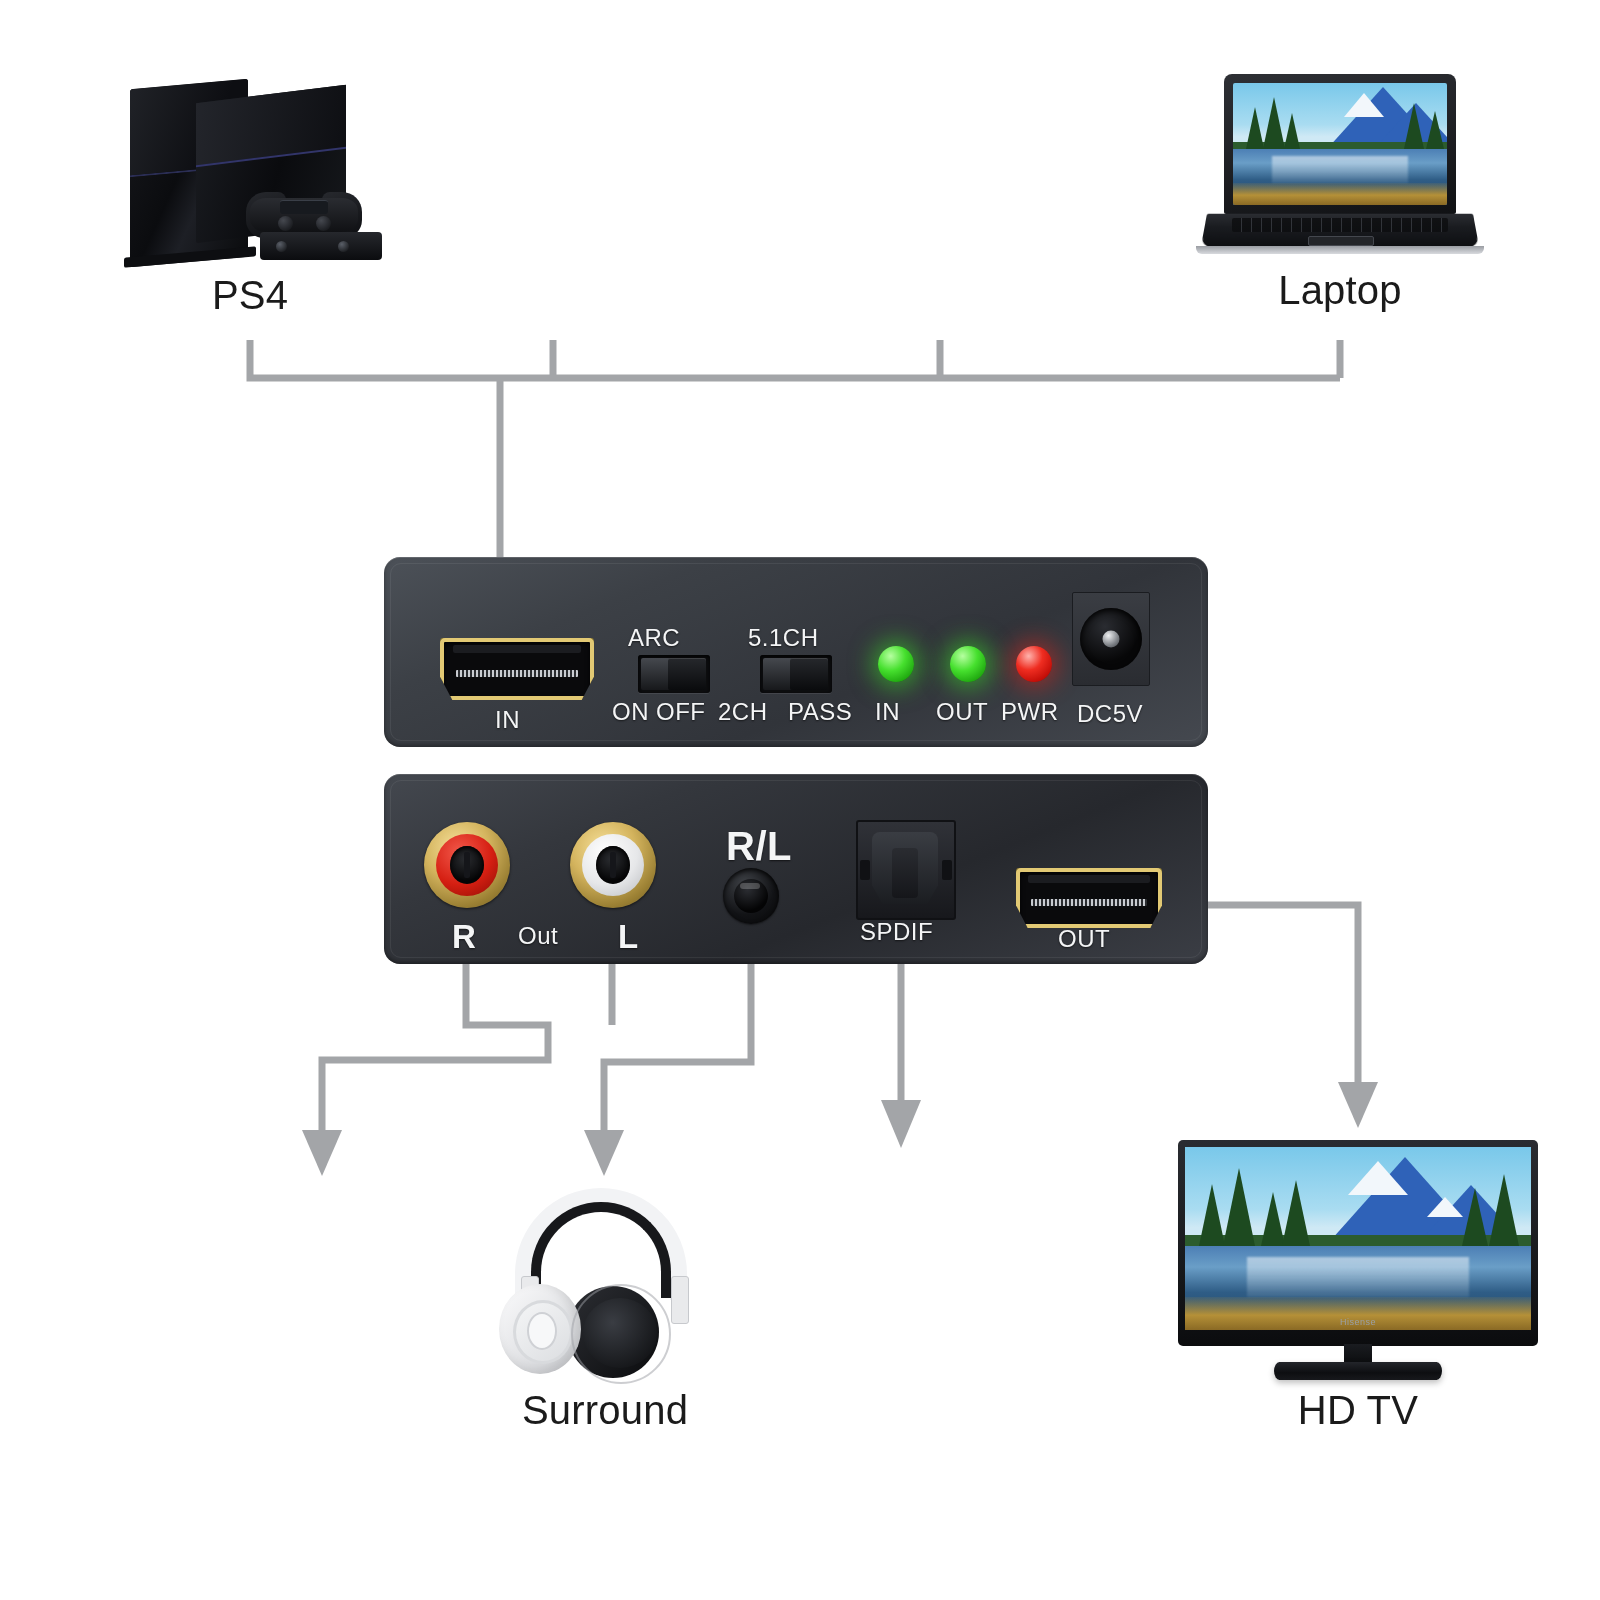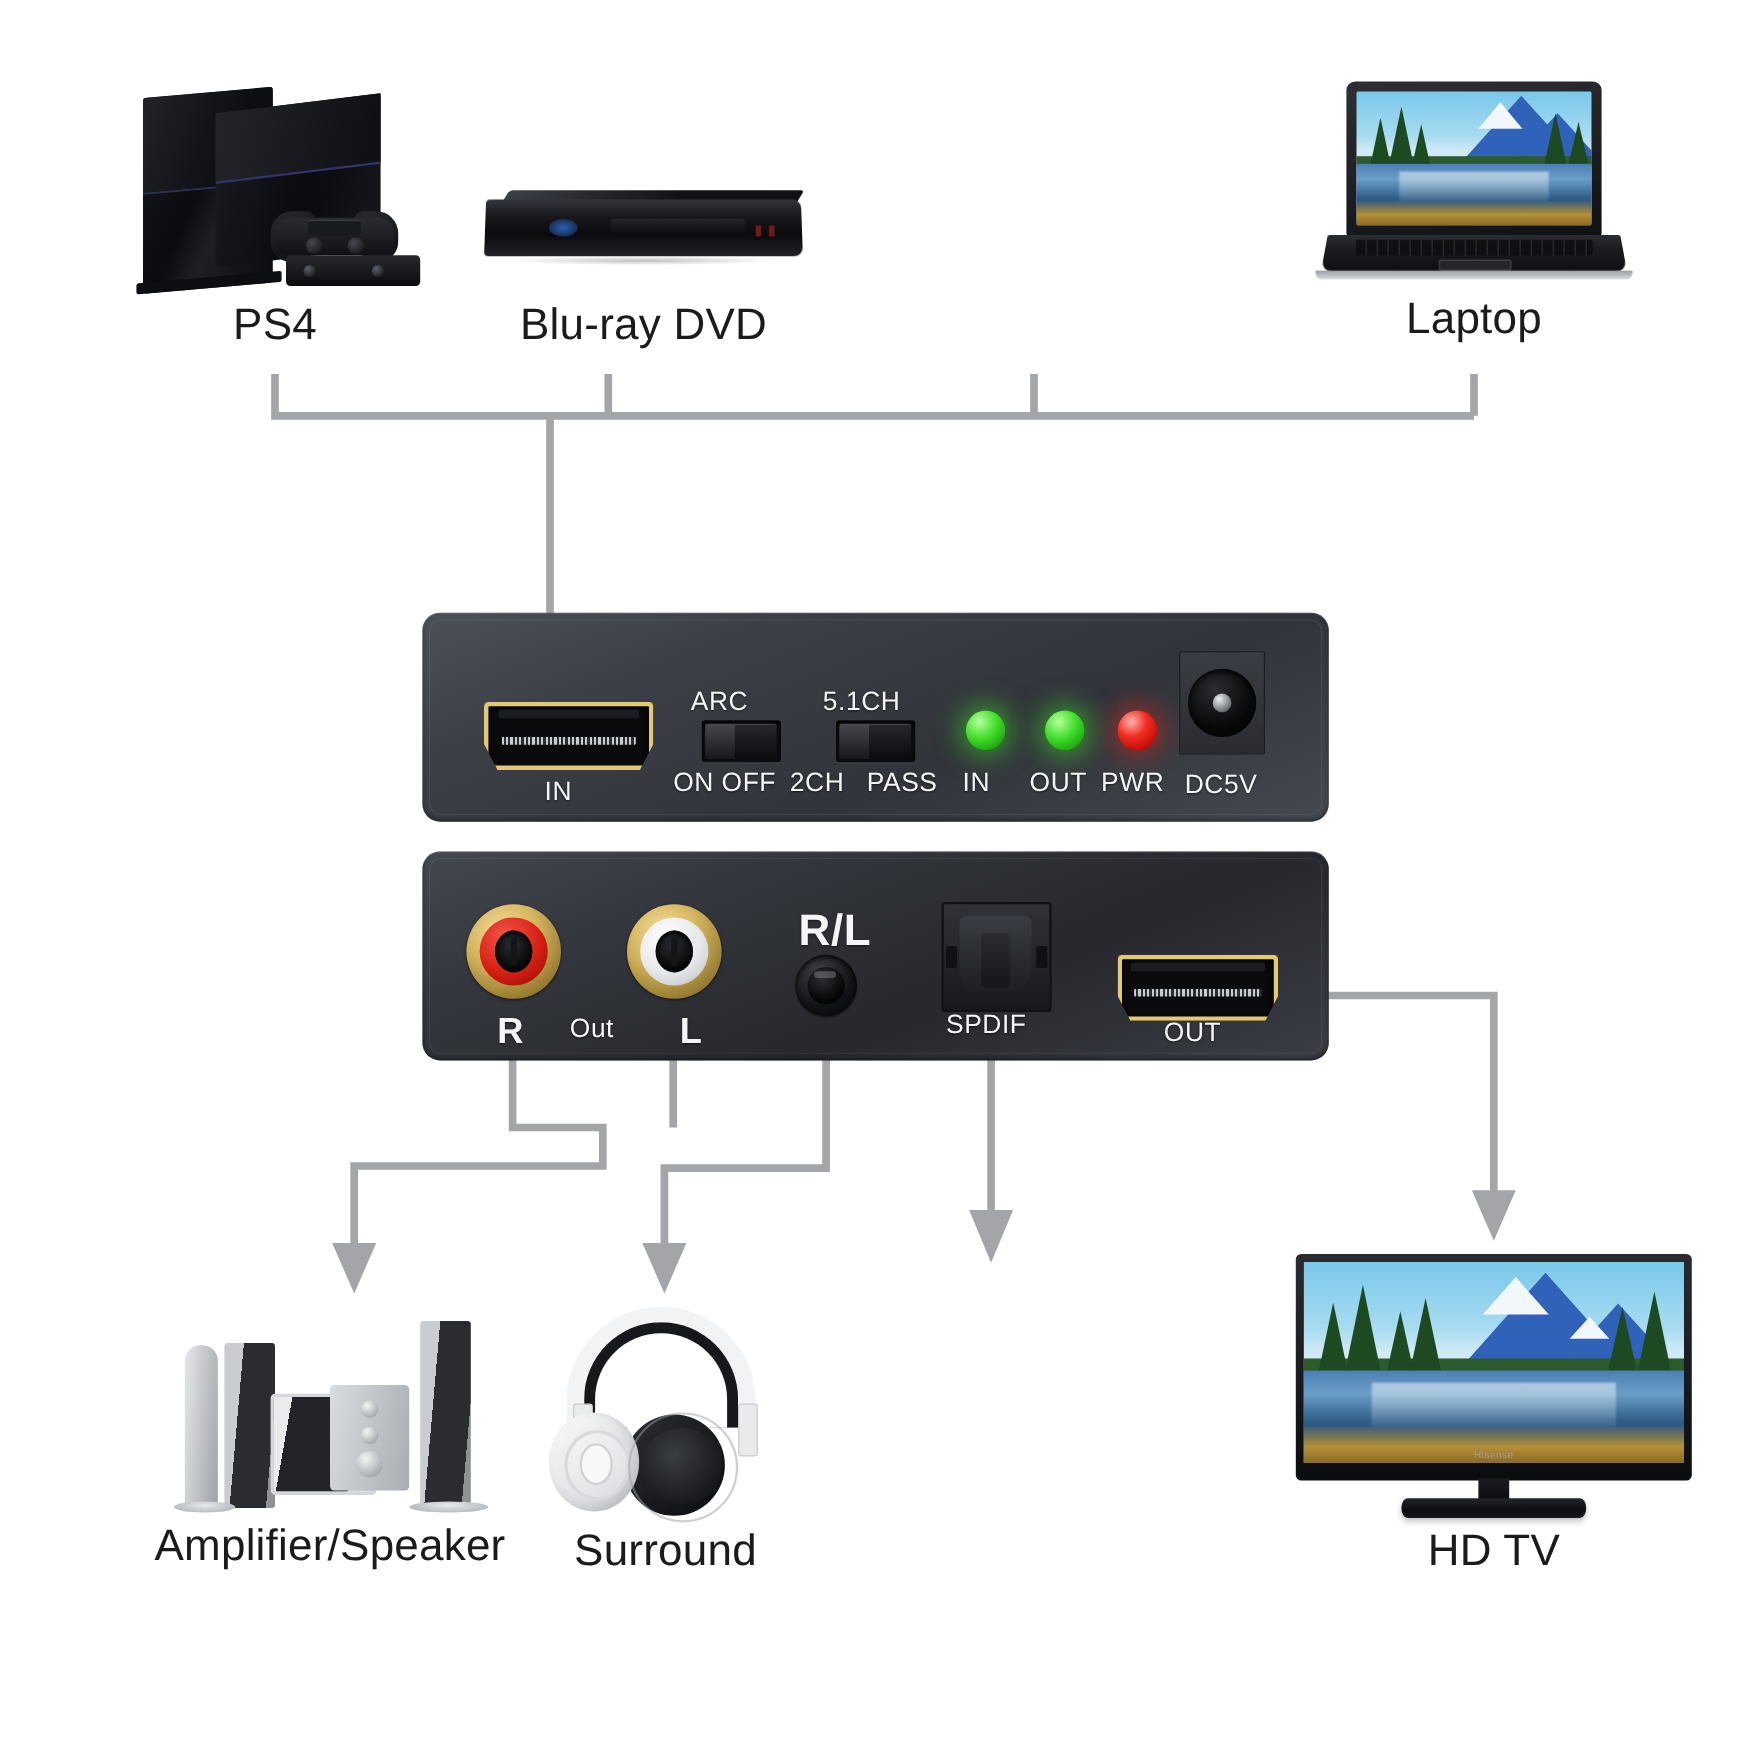--- a/index.html
+++ b/index.html
@@ -317,32 +317,20 @@
           <div class="stick b"></div>
       </div>
       <div class="cam">
           <div class="camLens a"></div>
           <div class="camLens b"></div>
         </div>
     </div>
     <div class="cap">PS4</div>
   </div>
 
-  <div class="node" style="left:435px;top:155px;width:300px;">
-    <div class="art bd">
-      <div class="topFace"></div>
-      <div class="body"></div>
-      <div class="logo"></div>
-        <div class="tray"></div>
-      <div class="led a"></div>
-        <div class="led b"></div>
-      <div class="shadow"></div>
-    </div>
-    <div class="cap">Blu-ray DVD</div>
-  </div>
 
 
   <div class="node" style="left:1190px;top:70px;width:300px;">
     <div class="art lap">
       <div class="lid">
           <div class="scr">
         <div class="scene">
           <div class="mtn" style="--w:56px;--h:62px;left:44%;bottom:46%;"></div>
           <div class="mtn" style="--w:42px;--h:46px;left:66%;bottom:46%;"></div>
           <div class="snow" style="--w:20px;--h:24px;left:52%;bottom:72%;"></div>
@@ -434,35 +422,20 @@
       <div class="slot"></div>
   </div>
   <div class="plabel" style="left:860px;top:918px;">SPDIF</div>
 
   <div class="hdmi-port" style="left:1016px;top:868px;width:146px;height:60px;">
     <div class="lip"></div>
       <div class="pins"></div>
   </div>
   <div class="plabel" style="left:1058px;top:925px;">OUT</div>
 
-  <div class="node" style="left:80px;top:1185px;width:440px;">
-    <div class="art amp">
-      <div class="tallSil" style="left:18px;height:148px;"></div>
-      <div class="tall" style="left:54px;height:150px;"></div>
-      <div class="ctr"></div>
-      <div class="recv"></div>
-      <div class="knob" style="bottom:96px;width:16px;height:16px;"></div>
-      <div class="knob" style="bottom:72px;width:16px;height:16px;"></div>
-      <div class="knob" style="bottom:42px;width:24px;height:24px;left:174px;"></div>
-      <div class="tall" style="left:232px;height:170px;"></div>
-      <div class="disc" style="left:222px;width:72px;"></div>
-      <div class="disc" style="left:8px;width:56px;"></div>
-    </div>
-    <div class="cap">Amplifier/Speaker</div>
-  </div>
 
   <div class="node" style="left:475px;top:1180px;width:260px;">
     <div class="art hs">
       <div class="band"></div>
         <div class="bandIn"></div>
       <div class="slid" style="left:46px;top:96px;"></div>
       <div class="slid" style="left:196px;top:96px;"></div>
       <div class="cupR"></div>
         <div class="pad"></div>
       <div class="cupL"></div>

